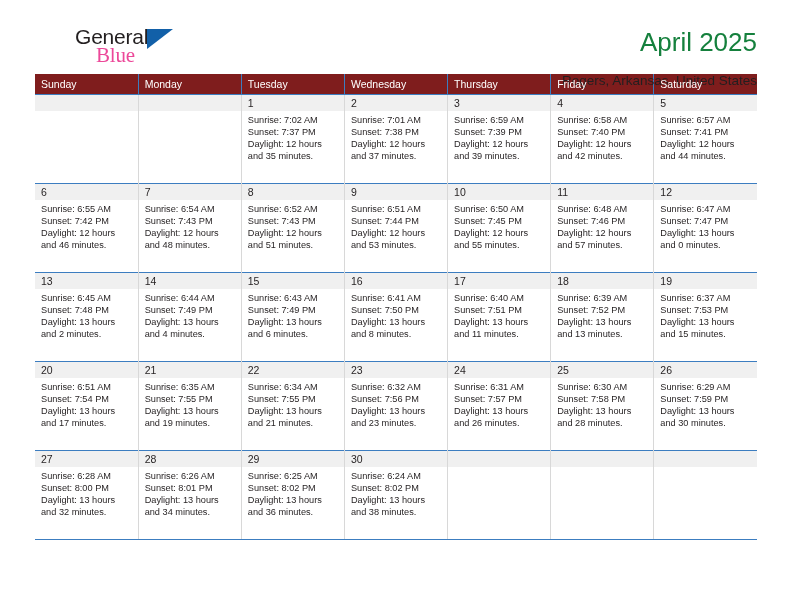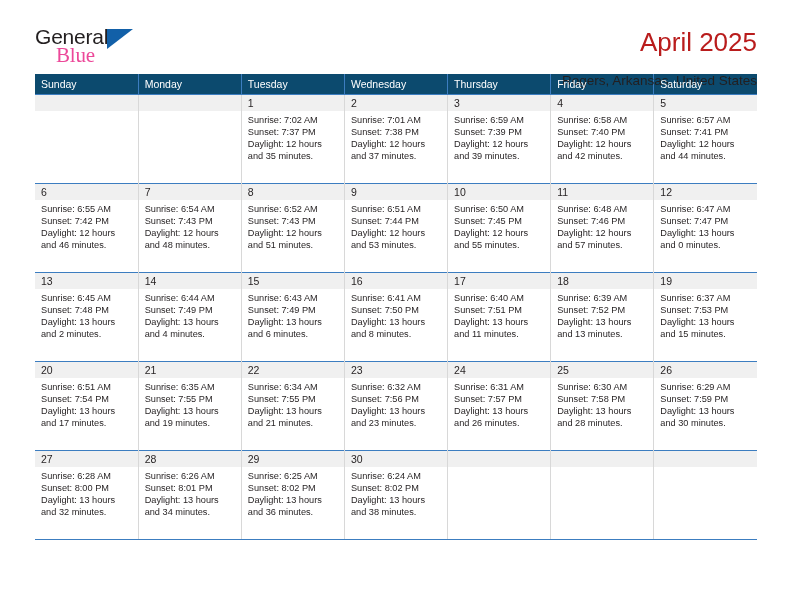--- a/index.html
+++ b/index.html
@@ -29,20 +29,21 @@
     justify-content: space-between;
     padding-top: 26px;
     height: 62px;
     box-sizing: border-box;
   }
   .logo {
     position: relative;
     width: 120px;
     height: 46px;
     line-height: 1;
+    margin-left: 40px;
   }
   .logo-general {
     position: absolute;
     left: 0;
     top: 0;
     font-size: 21px;
     letter-spacing: -0.2px;
     color: #231f20;
     font-family: "Liberation Sans", sans-serif;
   }
@@ -63,40 +64,40 @@
     height: 0;
     border-left: 26px solid #1260a8;
     border-bottom: 20px solid transparent;
   }
   .title-wrap {
     text-align: right;
     padding-top: 2px;
   }
   .month-title {
     font-size: 26px;
-    color: #b91c1c;
+    color: #15803d;
     line-height: 1.1;
     white-space: nowrap;
   }
   .location {
     font-size: 13.5px;
     color: #231f20;
     margin-top: 16px;
     white-space: nowrap;
   }
 
   
   .calendar {
     margin-top: 12px;
     width: 722px;
     border-collapse: collapse;
     table-layout: fixed;
   }
   .calendar th {
-    background: #0c4a6e;
+    background: #7f1d1d;
     color: #ffffff;
     font-size: 10.5px;
     font-weight: normal;
     text-align: left;
     padding: 4px 0 4px 6px;
     height: 18px;
     box-sizing: border-box;
     border-right: 1px solid #3c7dc0;
   }
   .calendar td {

